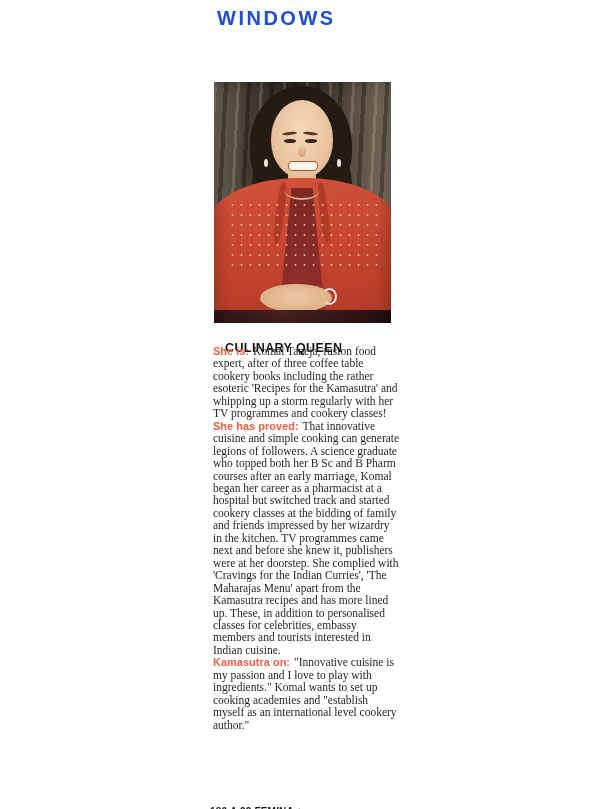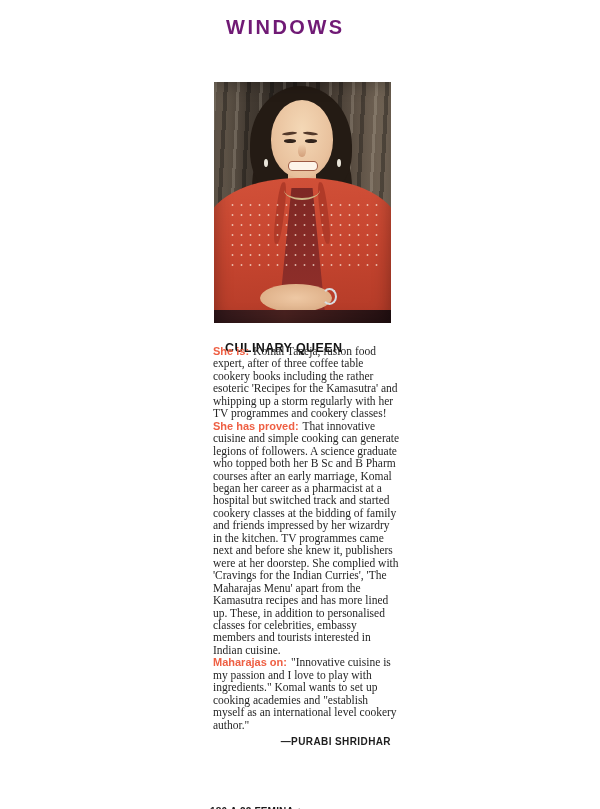--- a/index.html
+++ b/index.html
@@ -7,24 +7,24 @@
     width:600px;height:809px;
     background:#ffffff;
     position:relative;
     overflow:hidden;
     font-family:"Liberation Serif", serif;
   }
   .page{position:absolute;inset:0;}
 
   
   .section-title{
-    position:absolute;left:217px;top:8px;margin:9px;
+    position:absolute;left:217px;top:8px;margin:0;
     font-family:"Liberation Sans", sans-serif;
     font-weight:bold;font-size:20px;line-height:1;
-    letter-spacing:2.5px;color:#701a75;
+    letter-spacing:2.5px;color:#1d4ed8;
   }
 
   
   .photo{
     position:absolute;left:214px;top:82px;width:177px;height:241px;
     overflow:hidden;background:#3a332c;
   }
   .photo *{position:absolute;}
   .curtain{
     inset:0;
@@ -141,21 +141,20 @@
     <div class="bracelet"></div>
     <div class="photo-bottom"></div>
     <div class="vignette"></div>
   </div>
 
   <h2 class="headline">CULINARY QUEEN</h2>
 
   <div class="article">
     <p><span class="para-label">She is:</span><span>Komal Taneja, fusion food expert, after of three coffee table cookery books including the rather esoteric 'Recipes for the Kamasutra' and whipping up a storm regularly with her TV programmes and cookery classes!</span></p>
     <p><span class="para-label">She has proved:</span><span>That innovative cuisine and simple cooking can generate legions of followers. A science graduate who topped both her B Sc and B Pharm courses after an early marriage, Komal began her career as a pharmacist at a hospital but switched track and started cookery classes at the bidding of family and friends impressed by her wizardry in the kitchen. TV programmes came next and before she knew it, publishers were at her doorstep. She complied with 'Cravings for the Indian Curries', 'The Maharajas Menu' apart from the Kamasutra recipes and has more lined up. These, in addition to personalised classes for celebrities, embassy members and tourists interested in Indian cuisine.</span></p>
-    <p><span class="para-label">Maharajas on:</span><span>"Innovative cuisine is my passion and I love to play with ingredients." Komal wants to set up cooking academies and "establish myself as an international level cookery author."</span></p>
-    <div class="byline">—PURABI SHRIDHAR</div>
+    <p><span class="para-label">Kamasutra on:</span><span>"Innovative cuisine is my passion and I love to play with ingredients." Komal wants to set up cooking academies and "establish myself as an international level cookery author."</span></p>
   </div>
 
   <div class="footer">
     <span class="folio">180 A 22 FEMINA</span><span class="sep">|</span><span class="date">SEPTEMBER 22, 2006</span>
   </div>
 
 </div>
 
 </body></html>

